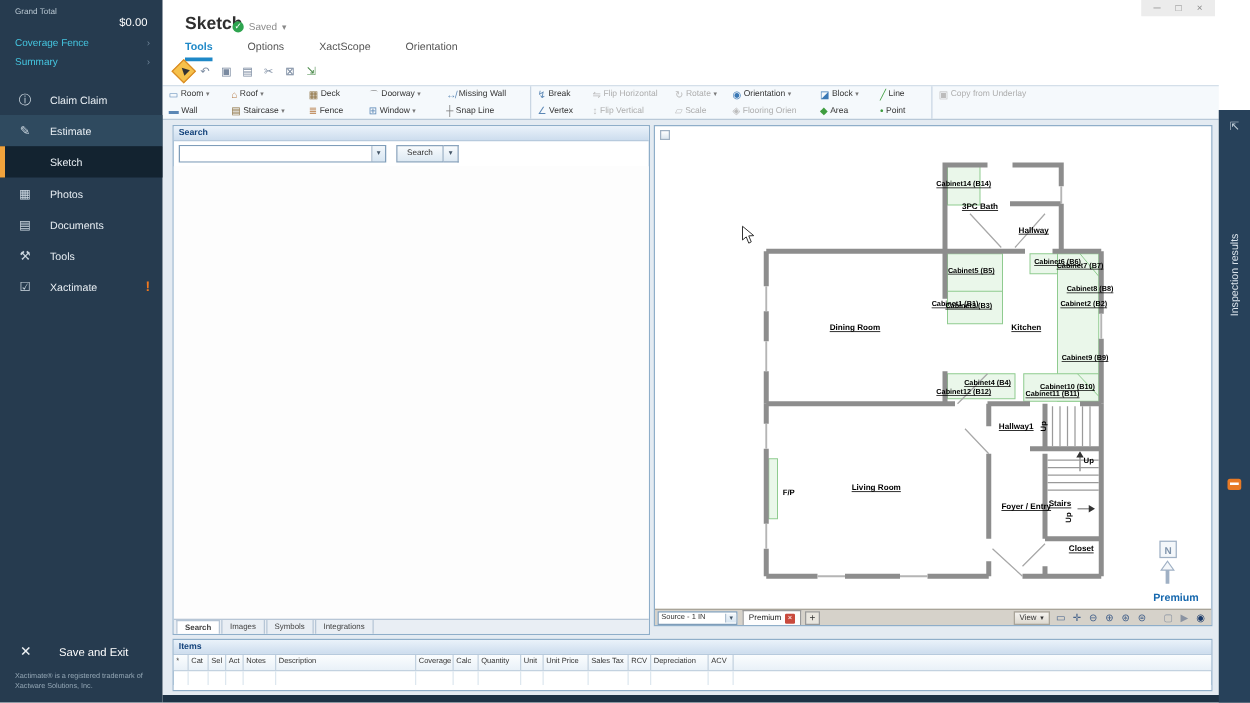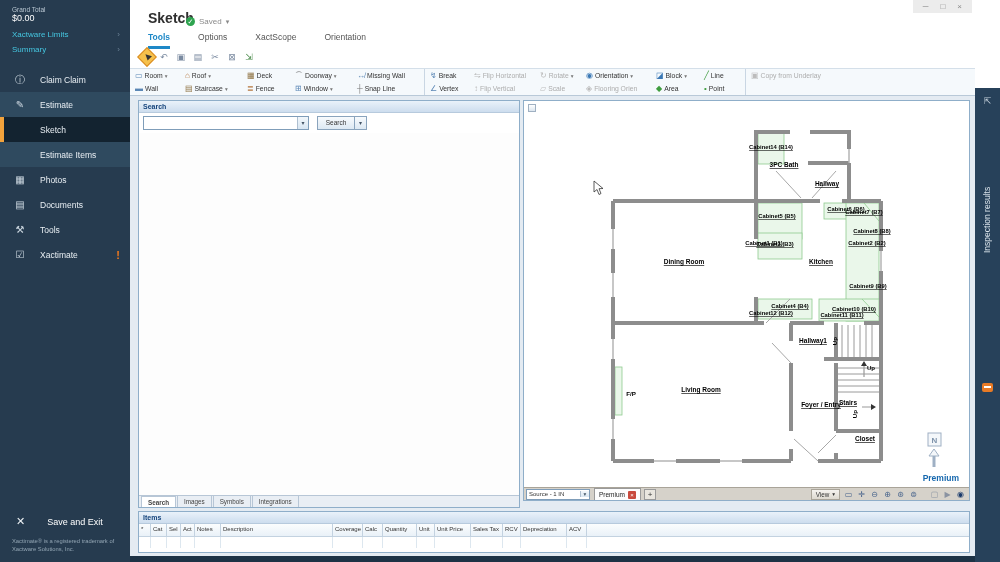--- a/index.html
+++ b/index.html
@@ -4,21 +4,21 @@
 <style>
   * { box-sizing: border-box; margin: 0; padding: 0; }
   html,body { width:1000px; height:562px; overflow:hidden; font-family:"Liberation Sans",sans-serif; background:#fff; }
 
   
   #sidebar { position:absolute; left:0; top:0; width:130px; height:562px; background:#263b4f; color:#fff; z-index:5; }
   .sb-head { display:flex; justify-content:space-between; align-items:center; padding:12px 10px 6px 12px; }
   .sb-title { font-size:10.5px; font-weight:bold; letter-spacing:.3px; color:#f2f5f7; }
   .sb-collapse { color:#c3cfd9; font-size:10px; cursor:pointer; }
   .sb-total-label { padding:6px 12px 0; font-size:6.5px; color:#b9c7d2; }
-  .sb-total-value { padding:0 12px; font-size:9px; color:#fff; }
+  .sb-total-value { padding:0 12px; font-size:9px; color:#fff;text-align:right; }
   .sb-link { display:flex; justify-content:space-between; align-items:center; padding:3px 10px 3px 12px; font-size:8px; color:#45c6e0; cursor:pointer; }
   .sb-link .chev { color:#6c8296; font-size:8px; }
   #sb-menu { margin-top:10px; }
   .sb-item { position:relative; height:25px; display:flex; align-items:center; font-size:8.5px; color:#e8eef3; cursor:pointer; }
   .sb-item .mi { width:14px; margin-left:13px; font-size:10px; color:#cdd8e1; text-align:center; }
   .sb-item .mi:empty { visibility:hidden; }
   .sb-item .lbl { margin-left:13px; }
   .sb-item.grp { background:#2f4a5f; }
   .sb-item.sel { background:#132330; }
   .sb-item.sel::before { content:""; position:absolute; left:0; top:0; width:4px; height:100%; background:#f2a33c; }
@@ -109,21 +109,21 @@
 </style>
 </head>
 <body>
 
 <div id="sidebar">
   <div class="sb-total-label">Grand Total</div>
   <div class="sb-total-value">$0.00</div>
   <div style="margin-top:4px">
 
       <div class="sb-link">
-        <span>Xactware Limits</span>
+        <span>Coverage Fence</span>
         <span class="chev">›</span>
       </div>
 
       <div class="sb-link">
         <span>Summary</span>
         <span class="chev">›</span>
       </div>
     </div>
   <div id="sb-menu">
 
@@ -138,25 +138,20 @@
         <span class="lbl">Estimate</span>
         <span class="badge"></span>
       </div>
 
       <div class="sb-item sel">
         <span class="mi"></span>
         <span class="lbl">Sketch</span>
         <span class="badge"></span>
       </div>
 
-      <div class="sb-item grp">
-        <span class="mi"></span>
-        <span class="lbl">Estimate Items</span>
-        <span class="badge"></span>
-      </div>
 
       <div class="sb-item">
         <span class="mi">▦</span>
         <span class="lbl">Photos</span>
         <span class="badge"></span>
       </div>
 
       <div class="sb-item">
         <span class="mi">▤</span>
         <span class="lbl">Documents</span>

